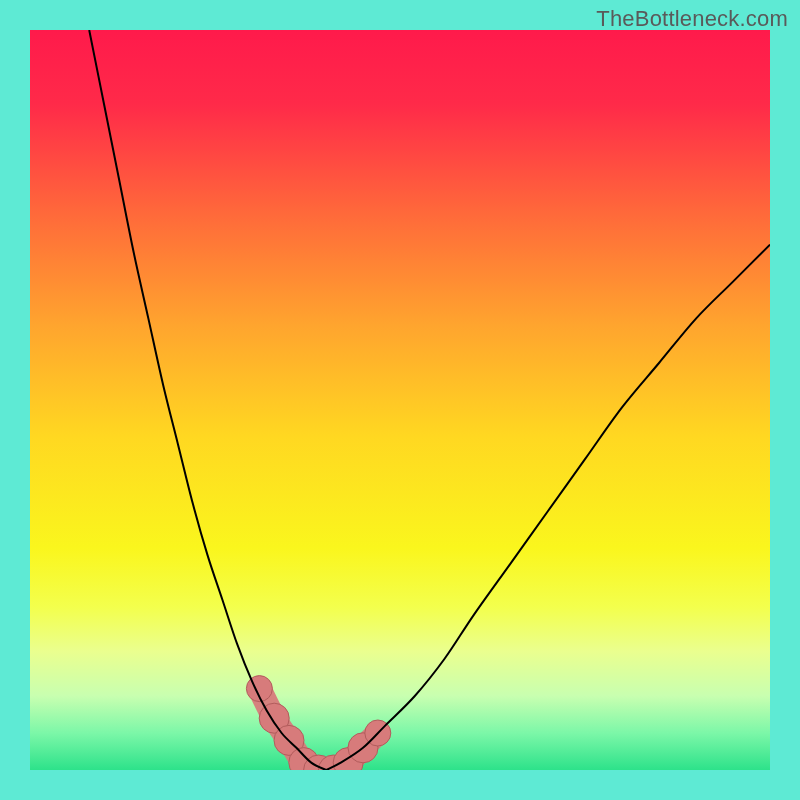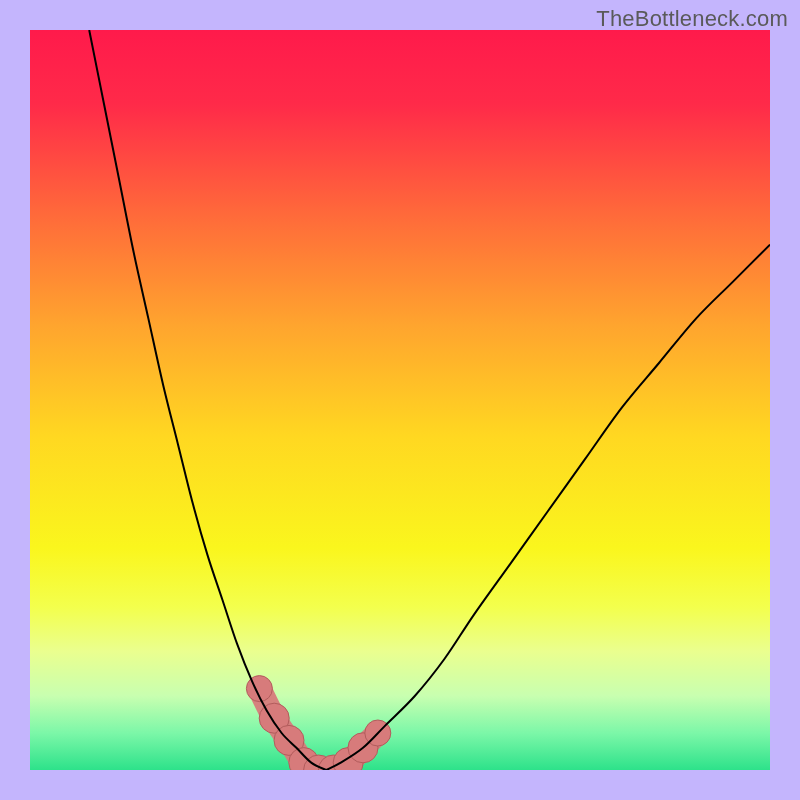--- a/index.html
+++ b/index.html
@@ -1,21 +1,21 @@
 <!DOCTYPE html>
 <html><head>
 <meta charset="utf-8">
 <style>
   * { margin: 0; padding: 0; box-sizing: border-box; }
   html, body { width: 800px; height: 800px; overflow: hidden; background: #000; }
   .frame {
     position: relative;
     width: 800px;
     height: 800px;
-    background: #c4b5fd;
+    background: #5eead4;
   }
   .watermark {
     position: absolute;
     top: 6px;
     right: 12px;
     font-family: Arial, Helvetica, sans-serif;
     font-size: 22px;
     font-weight: 500;
     color: #5a5a5a;
     letter-spacing: 0.2px;

